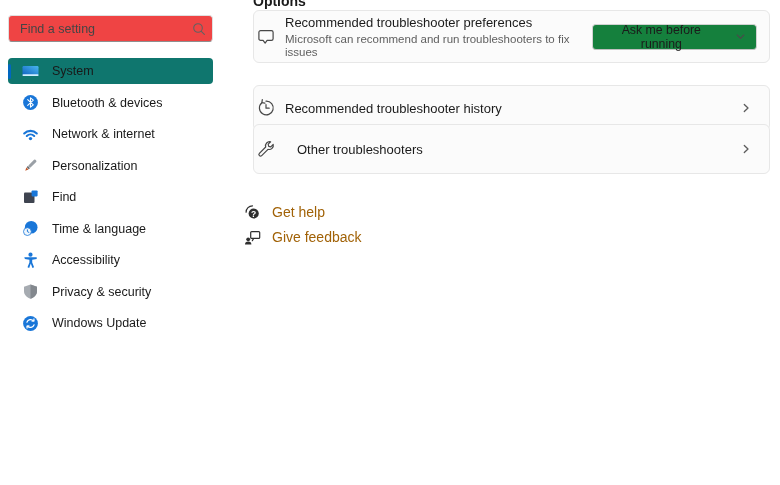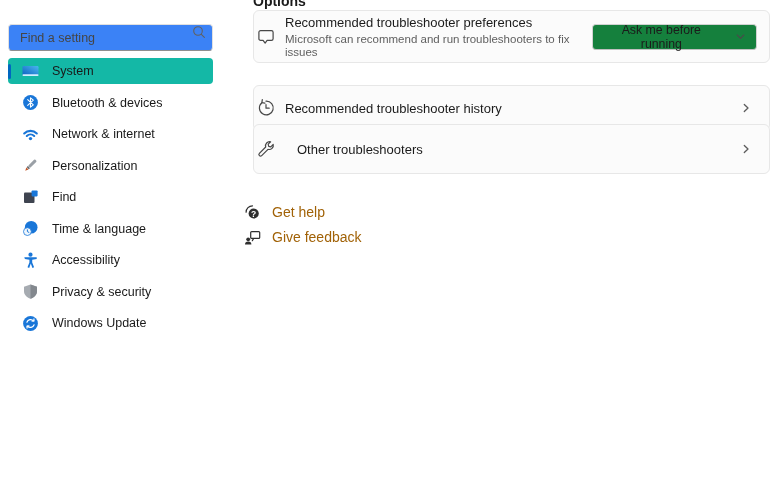--- a/index.html
+++ b/index.html
@@ -5,39 +5,39 @@
   html,body{margin:0;padding:0;}
   body{
     width:780px;height:485px;position:relative;overflow:hidden;
     background:#ffffff;
     font-family:"Liberation Sans","DejaVu Sans",sans-serif;
     color:#1b1b1b;
   }
   
   .sidebar{position:absolute;left:0;top:0;width:240px;height:485px;background:#ffffff;}
   .searchbox{
-    position:absolute;left:8px;top:24px;width:205px;height:27px;
-    background:#3b82f6;border:1px solid #e0e0e0;border-bottom-color:#8f8f8f;
+    position:absolute;left:8px;top:15px;width:205px;height:27px;
+    background:#ef4444;border:1px solid #e0e0e0;border-bottom-color:#8f8f8f;
     border-radius:4px;box-sizing:border-box;
-    display:flex;align-items:flex-start;
+    display:flex;align-items:center;
   }
   .searchbox input{
     border:none;outline:none;background:transparent;
     flex:1;height:100%;padding:0 4px 0 11px;
     font-family:inherit;font-size:12.5px;color:#2f2f2f;
   }
   .searchbox input::placeholder{color:#454545;opacity:1;}
   .search-icon-wrap{width:26px;display:flex;justify-content:center;align-items:center;}
   .nav{position:absolute;left:8px;top:58px;width:205px;}
   .nav-item{
     position:relative;height:26px;margin-bottom:5.5px;border-radius:4px;
     display:flex;align-items:center;padding-left:14px;gap:13px;
     cursor:default;
   }
-  .nav-item.selected{background:#14b8a6;}
+  .nav-item.selected{background:#0f766e;}
   .nav-item .accent{
     display:none;position:absolute;left:0;top:5.5px;width:3px;height:15px;
     border-radius:2px;background:#0067c0;
   }
   .nav-item.selected .accent{display:block;}
   .nav-icon{width:17px;height:17px;display:flex;align-items:center;justify-content:center;flex:0 0 auto;}
   .nav-label{font-size:12.5px;color:#191919;white-space:nowrap;}
   
   .section-title{
     position:absolute;left:253px;top:-7px;

